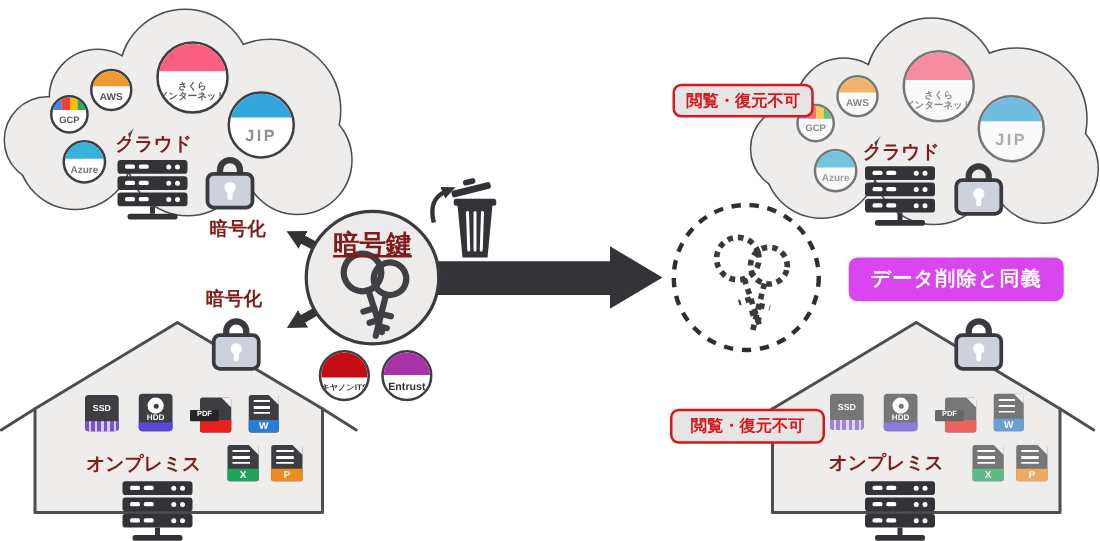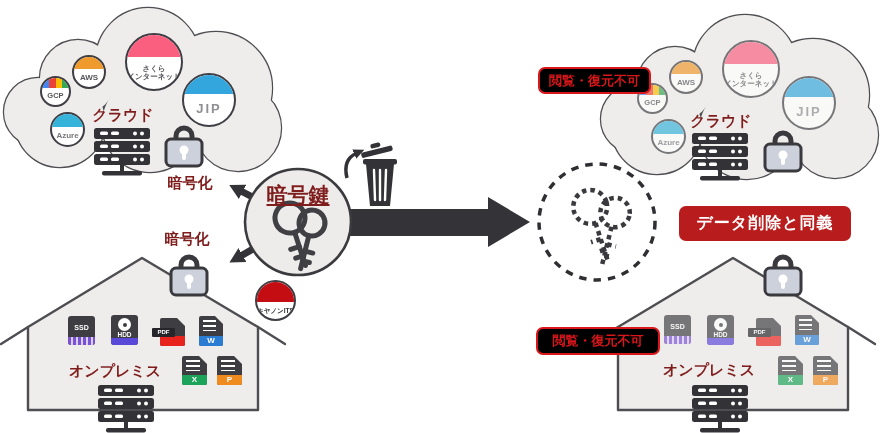--- a/index.html
+++ b/index.html
@@ -25,27 +25,27 @@
   .logo .band { width:100%; flex:none; display:flex; }
   .logo .band span { flex:1; }
   .logo .txt {
     flex:1; display:flex; flex-direction:column; align-items:center;
     justify-content:center; color:#55555a; font-weight:bold; line-height:1.1;
   }
   .faded { opacity:.68; }
 
   
   .badge-outline {
-    position:absolute; box-sizing:border-box; background:#000000;
+    position:absolute; box-sizing:border-box; background:#e5e5e5;
     border:2.5px solid #d9161a; border-radius:7px; color:#d9161a;
     font-weight:bold; font-size:13px; display:flex; align-items:center;
     justify-content:center; white-space:nowrap; z-index:5;
   }
   .badge-solid {
-    position:absolute; box-sizing:border-box; background:#b91c1c;
+    position:absolute; box-sizing:border-box; background:#d946ef;
     border-radius:7px; color:#fff; font-weight:bold; font-size:16px;
     display:flex; align-items:center; justify-content:center;
     white-space:nowrap; letter-spacing:1px; z-index:5;
   }
 
   
   .doc { position:absolute; }
   .doc .page { position:absolute; inset:0; background:#3e3e42; border-radius:2px; }
   .doc .fold {
     position:absolute; top:0; right:0; width:0; height:0;
@@ -338,20 +338,26 @@
       </div>
     <div class="txt" style="font-size:8px; color:#77777c;">Azure</div>
   </div>
 
   <div class="logo" style="left:255px; top:280px; width:41px; height:41px;">
     <div class="band" style="height:20px;">
         <span style="background:#c40d12"></span>
       </div>
     <div class="txt" style="font-size:6.5px; color:#333;">キヤノンITS</div>
   </div>
+  <div class="logo" style="left:305px; top:280px; width:41px; height:41px;">
+    <div class="band" style="height:18px;">
+        <span style="background:#a832a8"></span>
+      </div>
+    <div class="txt" style="font-size:8.5px; color:#333;">Entrust</div>
+  </div>
 
   <div class="lbl" style="left:88px;  top:106px; width:70px;  font-size:15px;">クラウド</div>
   <div class="lbl" style="left:686px; top:112px; width:70px;  font-size:15px;">クラウド</div>
   <div class="lbl" style="left:158px; top:174px; width:64px;  font-size:15px;">暗号化</div>
   <div class="lbl" style="left:155px; top:230px; width:64px;  font-size:15px;">暗号化</div>
   <div class="lbl" style="left:65px;  top:362px; width:100px; font-size:15px;">オンプレミス</div>
   <div class="lbl" style="left:659px; top:361px; width:100px; font-size:15px;">オンプレミス</div>
   <div class="lbl" style="left:261px; top:181px; width:74px;  font-size:21px;text-decoration:underline;">暗号鍵</div>
 
   <div class="badge-outline" style="left:538px; top:67px;  width:113px; height:27px;">閲覧・復元不可</div>

